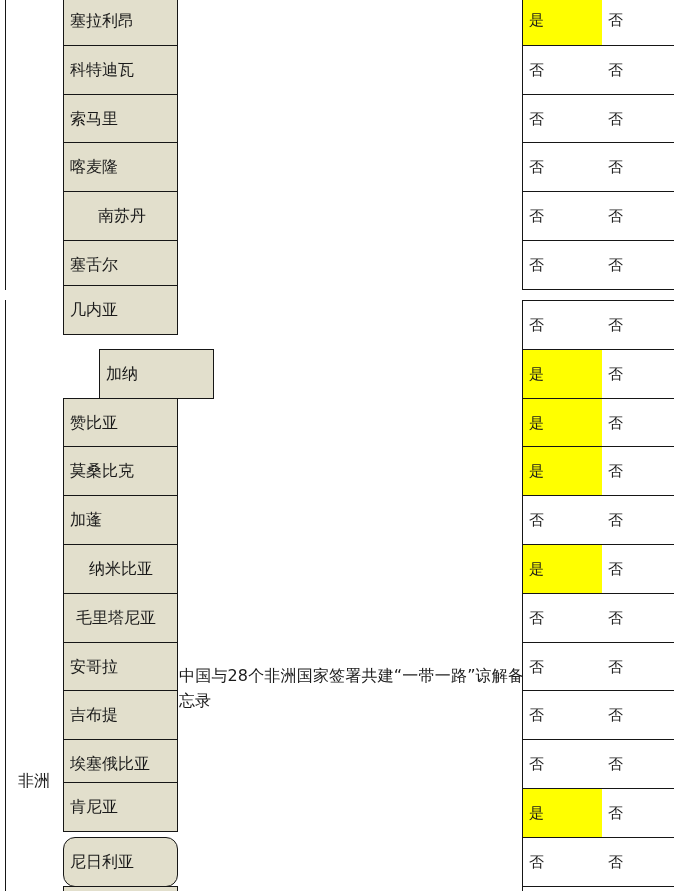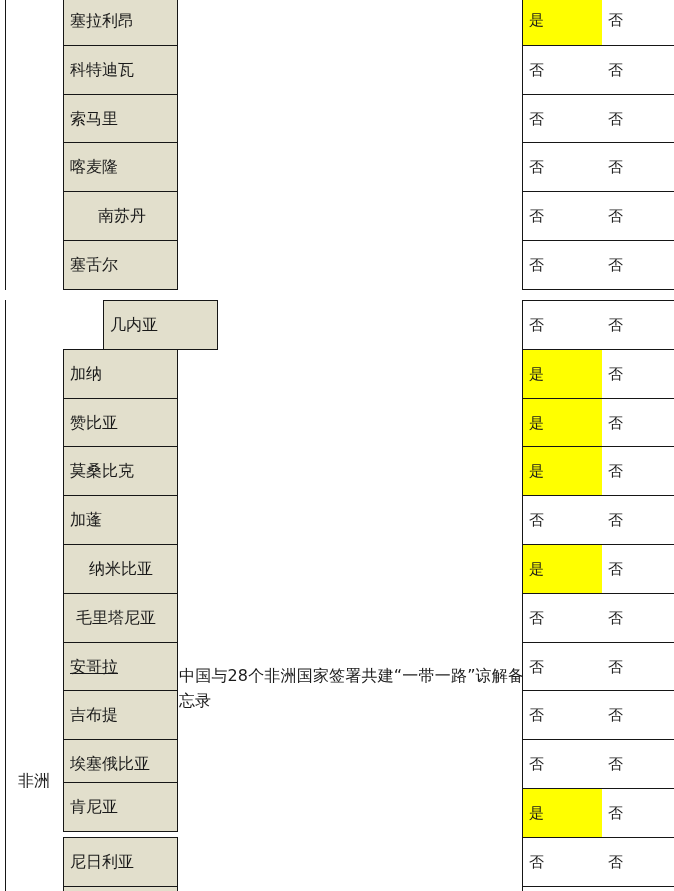--- a/index.html
+++ b/index.html
@@ -62,52 +62,52 @@
     <div class="cell status2" style="top: 94px;">否</div>
     <div class="cell country" style="top: 142px;">喀麦隆</div>
     <div class="cell status1" style="top: 142px;">否</div>
     <div class="cell status2" style="top: 142px;">否</div>
     <div class="cell country" style="top: 191px; padding-left: 34px;">南苏丹</div>
     <div class="cell status1" style="top: 191px;">否</div>
     <div class="cell status2" style="top: 191px;">否</div>
     <div class="cell country" style="top: 240px;">塞舌尔</div>
     <div class="cell status1" style="top: 240px;">否</div>
     <div class="cell status2" style="top: 240px;">否</div>
-    <div class="cell country" style="top: 300px; margin-left: 40px;">几内亚</div>
+    <div class="cell country" style="top: 285px;">几内亚</div>
     <div class="cell status1" style="top: 300px;">否</div>
     <div class="cell status2" style="top: 300px;">否</div>
-    <div class="cell country" style="top: 349px;">加纳</div>
+    <div class="cell country" style="top: 349px; margin-left: 36px;">加纳</div>
     <div class="cell status1 hl" style="top: 349px;">是</div>
     <div class="cell status2" style="top: 349px;">否</div>
     <div class="cell country" style="top: 398px;">赞比亚</div>
     <div class="cell status1 hl" style="top: 398px;">是</div>
     <div class="cell status2" style="top: 398px;">否</div>
     <div class="cell country" style="top: 446px;">莫桑比克</div>
     <div class="cell status1 hl" style="top: 446px;">是</div>
     <div class="cell status2" style="top: 446px;">否</div>
     <div class="cell country" style="top: 495px;">加蓬</div>
     <div class="cell status1" style="top: 495px;">否</div>
     <div class="cell status2" style="top: 495px;">否</div>
     <div class="cell country" style="top: 544px; padding-left: 25px;">纳米比亚</div>
     <div class="cell status1 hl" style="top: 544px;">是</div>
     <div class="cell status2" style="top: 544px;">否</div>
     <div class="cell country" style="top: 593px; padding-left: 12px;">毛里塔尼亚</div>
     <div class="cell status1" style="top: 593px;">否</div>
     <div class="cell status2" style="top: 593px;">否</div>
-    <div class="cell country" style="top: 642px; text-decoration: underline;">安哥拉</div>
+    <div class="cell country" style="top: 642px;">安哥拉</div>
     <div class="cell status1" style="top: 642px;">否</div>
     <div class="cell status2" style="top: 642px;">否</div>
     <div class="cell country" style="top: 690px;">吉布提</div>
     <div class="cell status1" style="top: 690px;">否</div>
     <div class="cell status2" style="top: 690px;">否</div>
     <div class="cell country" style="top: 739px;">埃塞俄比亚</div>
     <div class="cell status1" style="top: 739px;">否</div>
     <div class="cell status2" style="top: 739px;">否</div>
     <div class="cell country" style="top: 782px; text-align: right;">肯尼亚</div>
     <div class="cell status1 hl" style="top: 788px;">是</div>
     <div class="cell status2" style="top: 788px;">否</div>
-    <div class="cell country" style="top: 837px;">尼日利亚</div>
+    <div class="cell country" style="top: 837px; border-radius: 12px;">尼日利亚</div>
     <div class="cell status1" style="top: 837px;">否</div>
     <div class="cell status2" style="top: 837px;">否</div>
     <div class="cell country" style="top: 886px;"></div>
     <div class="cell status1" style="top: 886px;"></div>
     <div class="cell status2" style="top: 886px;"></div>
   </div>
 
 </body></html>

